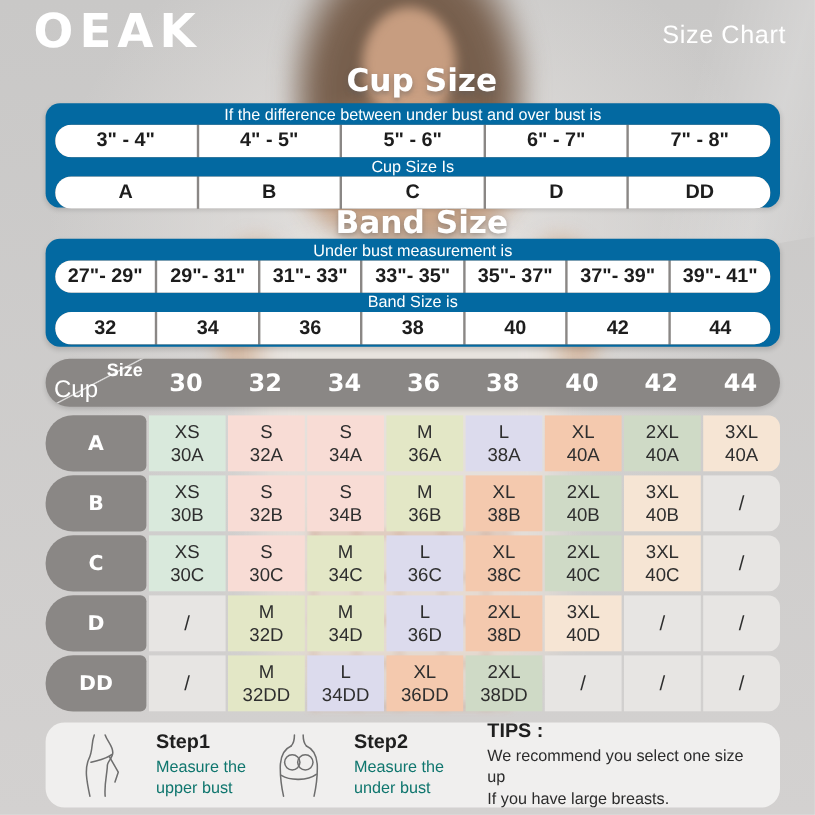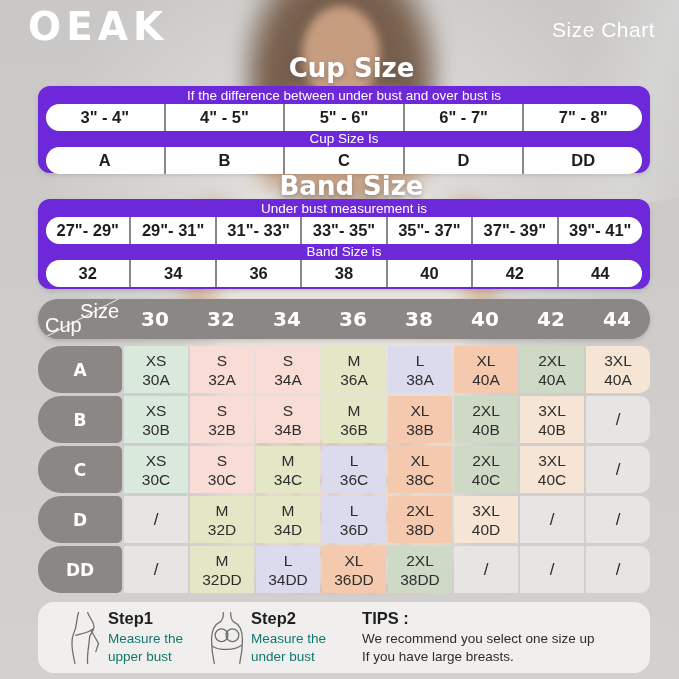--- a/index.html
+++ b/index.html
@@ -32,54 +32,54 @@
   
   .brand{position:absolute;left:28px;top:4px;color:#fff;font-family:"DejaVu Sans",sans-serif;
     font-size:39px;font-weight:bold;letter-spacing:5px;}
   .page-title{position:absolute;right:24px;top:18px;color:#fff;font-size:21px;font-weight:500;letter-spacing:.5px;}
   .section-title{position:absolute;left:12px;width:100%;text-align:center;color:#fff;
     font-family:"DejaVu Sans",sans-serif;font-weight:bold;font-size:26px;
     text-shadow:0 2px 4px rgba(95,95,95,.5);}
   #cup-title{top:53px;}
   #band-title{top:171px;}
   
-  .panel{position:absolute;left:38px;width:612px;background:#6d28d9;border-radius:12px;
+  .panel{position:absolute;left:38px;width:612px;background:#0369a1;border-radius:12px;
     display:flex;flex-direction:column;justify-content:space-evenly;
     padding:2px 8px;box-sizing:border-box;box-shadow:0 2px 4px rgba(0,0,0,.14);}
   #cup-panel{top:86px;height:87px;}
   #band-panel{top:199px;height:90px;}
   .panel-label{color:#fff;text-align:center;font-size:13.5px;font-weight:500;line-height:16px;}
   .pill-row{display:flex;gap:2px;height:27px;border-radius:14px;overflow:hidden;background:#8a8785;flex:none;}
   .pill-cell{flex:1;background:#fff;display:flex;align-items:center;justify-content:center;
     font-size:16.5px;font-weight:600;color:#1d1d1d;}
   
   #matrix-header{position:absolute;left:38px;top:299px;width:612px;height:40px;
     background:#8a8785;border-radius:20px;display:flex;box-shadow:0 2px 4px rgba(0,0,0,.14);}
   .corner{width:84px;flex:none;position:relative;overflow:hidden;border-radius:20px 0 0 20px;}
   .corner-diag{position:absolute;inset:-4px;
     background:linear-gradient(to bottom right,rgba(255,255,255,0) calc(50% - 1px),rgba(255,255,255,.8) 50%,rgba(255,255,255,0) calc(50% + 1px));}
-  .corner-size{position:absolute;top:1px;right:3px;color:#fff;font-size:20px;font-weight:400;}
+  .corner-size{position:absolute;top:1px;right:3px;color:#fff;font-size:15px;font-weight:700;}
   .corner-cup{position:absolute;bottom:2px;left:7px;color:#fff;font-size:20px;font-weight:500;}
   .col-headers{flex:1;display:flex;}
   .col-h{flex:1;display:flex;align-items:center;justify-content:center;color:#fff;
     font-family:"DejaVu Sans",sans-serif;font-weight:bold;font-size:20px;}
   #matrix-rows{position:absolute;left:38px;top:346px;width:612px;}
   .m-row{display:flex;height:47px;margin-bottom:3px;}
   .m-label{width:84px;flex:none;margin-right:2px;background:#8a8785;
     border-radius:23px 5px 5px 23px;color:#fff;font-weight:bold;font-size:17px;
     display:flex;align-items:center;justify-content:center;font-family:"DejaVu Sans",sans-serif;}
   .m-cells{flex:1;display:flex;gap:2px;border-radius:0 10px 10px 0;overflow:hidden;}
   .m-cell{flex:1;display:flex;flex-direction:column;align-items:center;justify-content:center;
     font-size:15.5px;color:#2e2e2e;line-height:19px;}
   .m-cell .slash{font-size:17px;}
   
   #footer{position:absolute;left:38px;top:602px;width:612px;height:71px;
     background:rgba(242,241,240,.93);border-radius:16px;
     display:flex;align-items:center;padding:0 12px 0 26px;box-sizing:border-box;}
-  .step{display:flex;align-items:center;gap:4px;flex:none;}
+  .step{display:flex;align-items:center;gap:26px;flex:none;}
   .step svg{width:40px;height:56px;stroke:#6e6e6e;fill:none;stroke-width:1.4;stroke-linecap:round;stroke-linejoin:round;}
   .step-title{font-size:16.5px;font-weight:bold;color:#1f1f1f;margin-bottom:2px;}
   .step-line{font-size:13.5px;color:#0f766e;line-height:18px;}
   .gap1{width:24px;flex:none;}
   .tips{margin-left:36px;}
   .tips-title{font-size:16.5px;font-weight:bold;color:#1f1f1f;margin-bottom:2px;}
   .tips-line{font-size:13.5px;color:#2c2c2c;line-height:18px;}
 </style>
 </head>
 <body>

